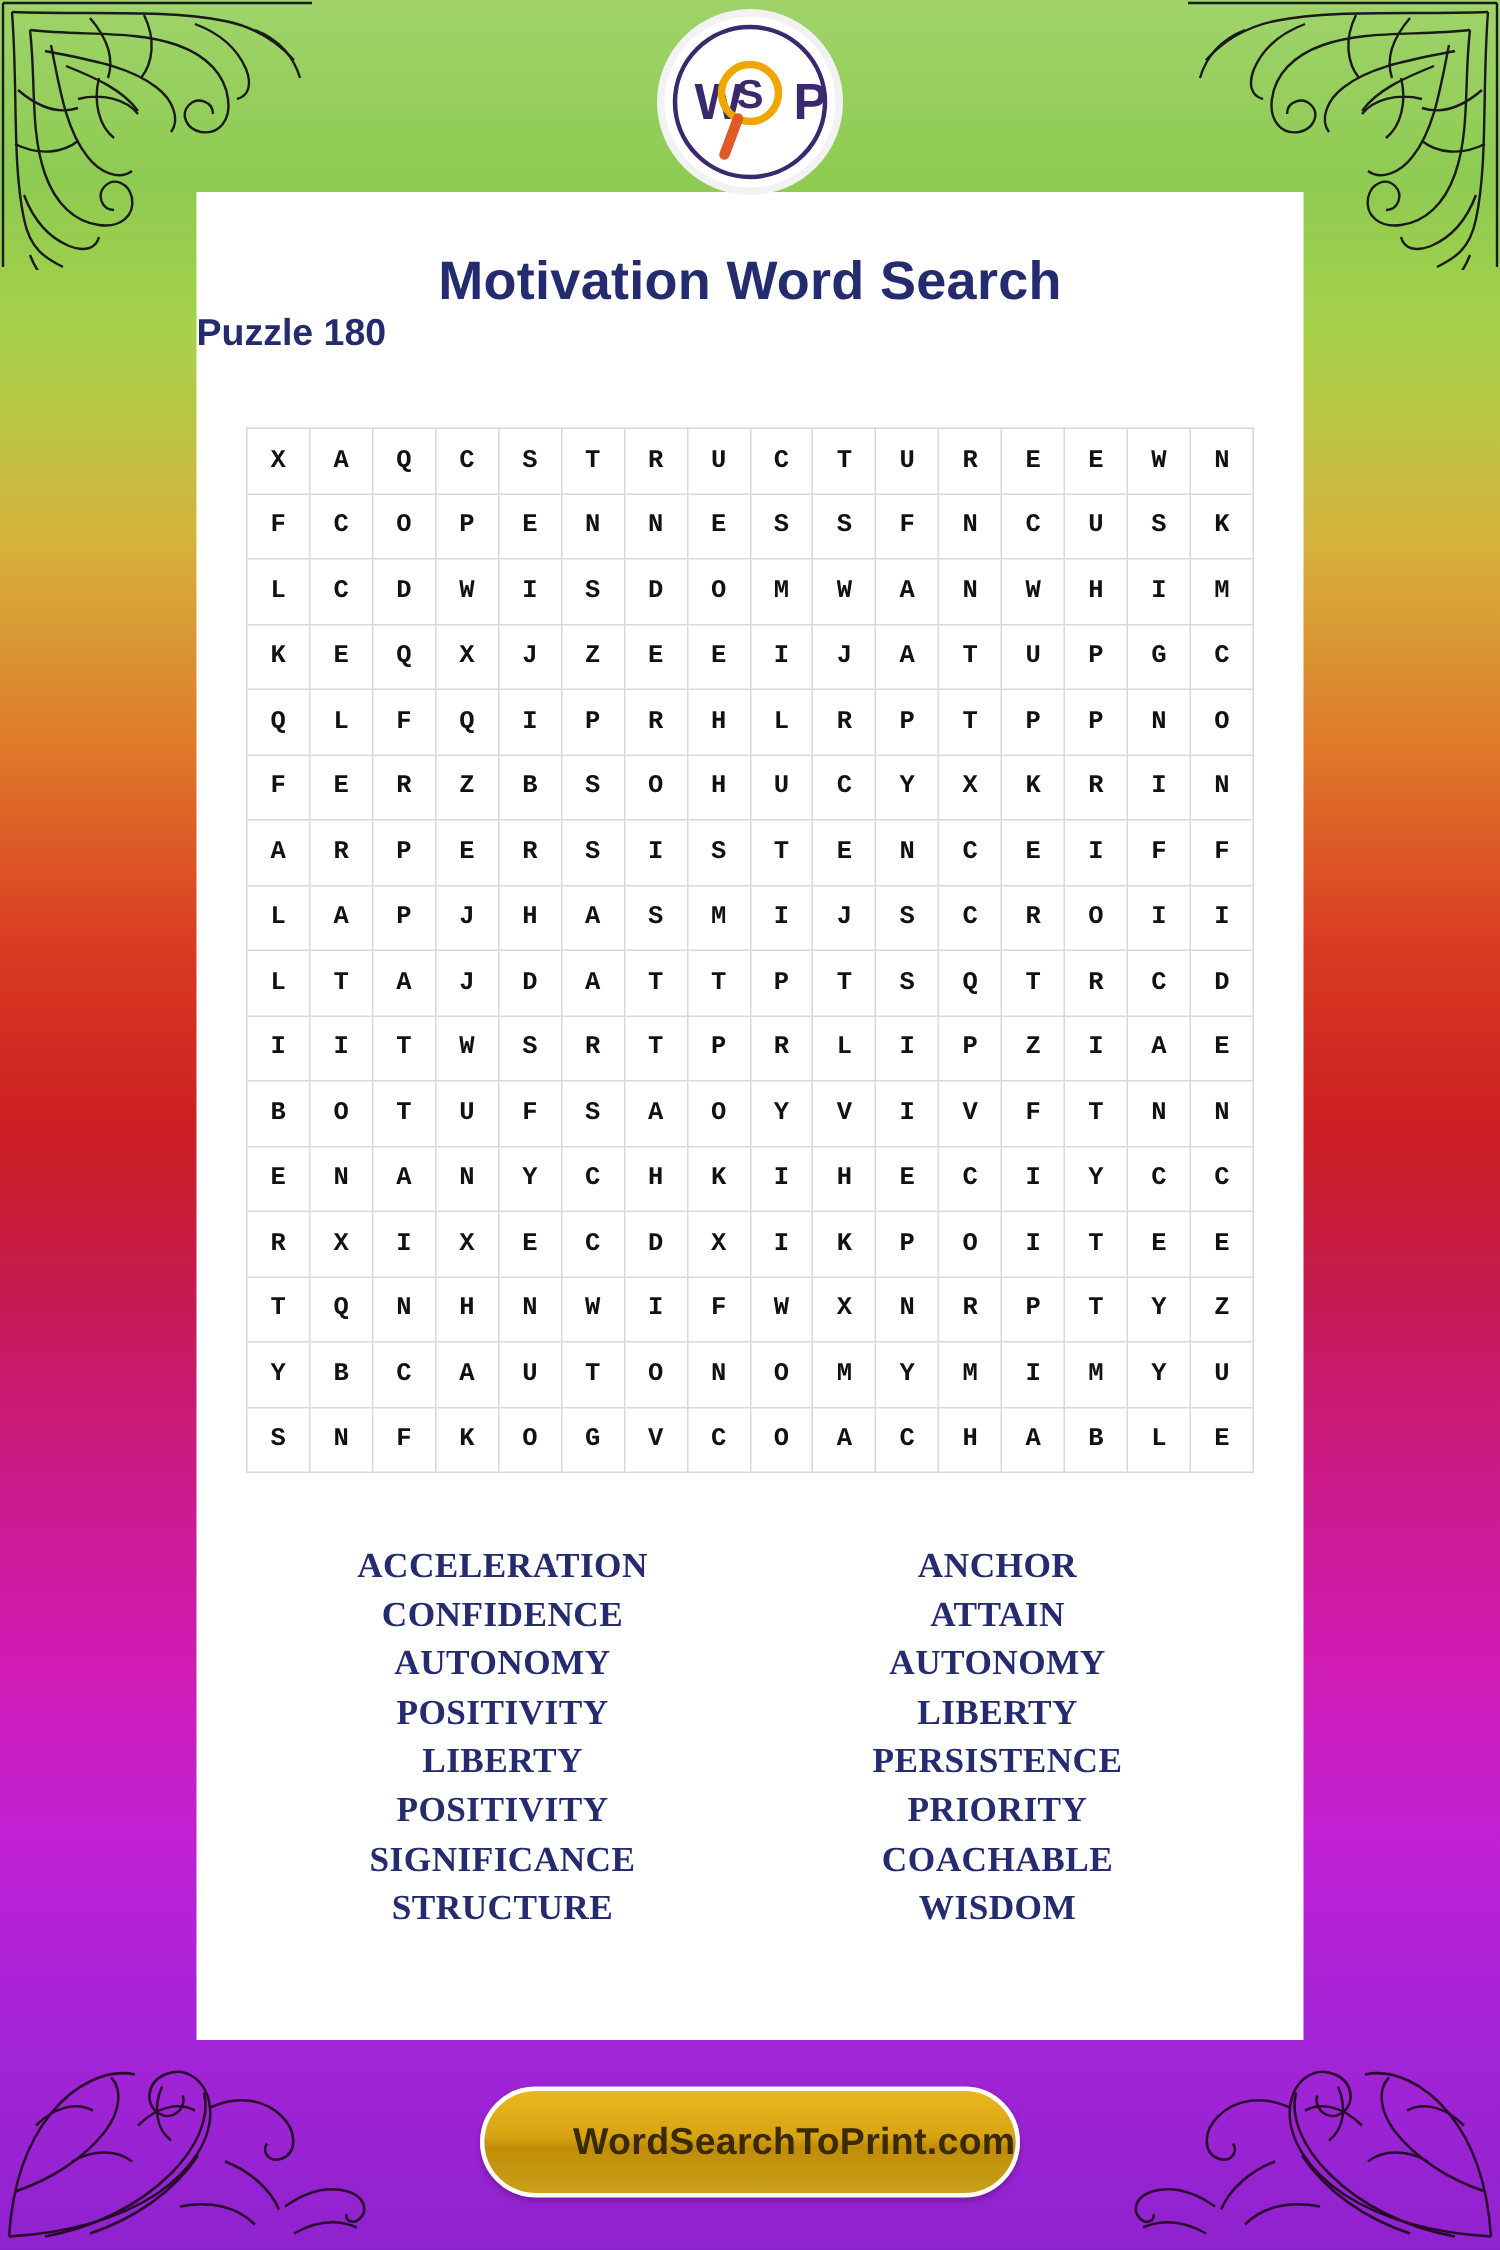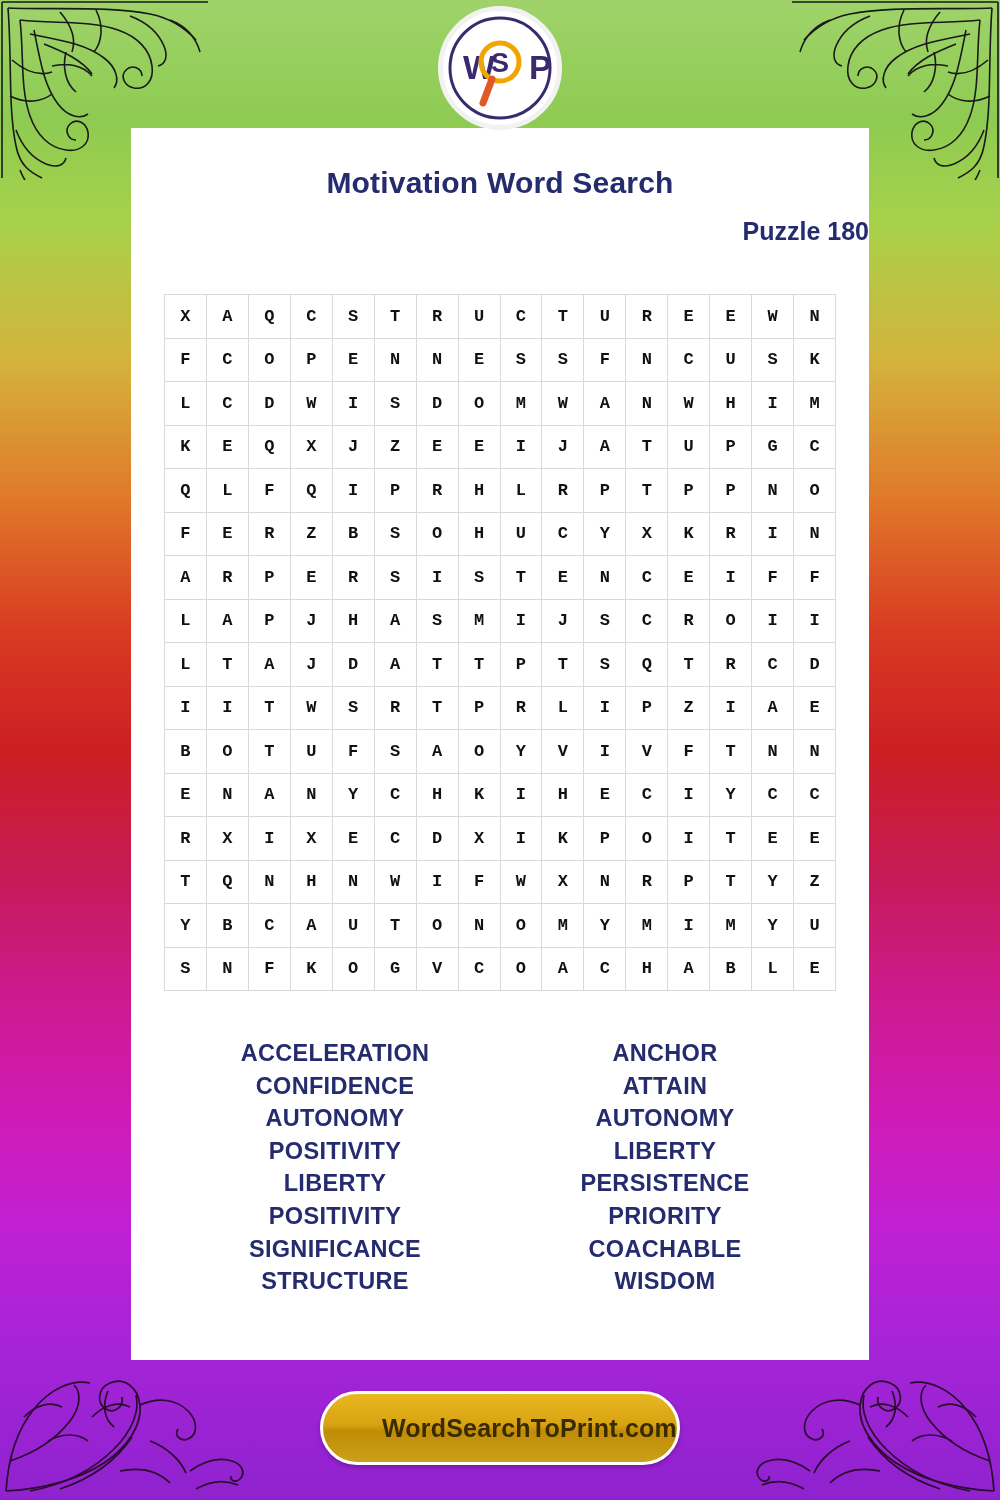--- a/index.html
+++ b/index.html
@@ -68,31 +68,30 @@
     top: 128px;
     left: 131px;
     width: 738px;
     height: 1232px;
     background: #ffffff;
     z-index: 3;
   }
   .title {
     text-align: center;
     color: #242b6e;
-    font-size: 30px;
+    font-size: 36px;
     font-weight: bold;
     margin-top: 38px;
     letter-spacing: 0.2px;
   }
   .subtitle {
-    text-align: right;
+    text-align: left;
     color: #242b6e;
     font-size: 25px;
     font-weight: bold;
-    margin-top: 17px;
   }
   .grid-wrap {
     margin: 48px auto 0;
     width: 672px;
   }
   table.grid {
     border-collapse: collapse;
     width: 672px;
     table-layout: fixed;
   }
@@ -105,20 +104,21 @@
     font-size: 17px;
     font-weight: bold;
     color: #111111;
     padding: 0;
   }
   .wordlists {
     margin: 46px auto 0;
     width: 660px;
     display: flex;
     justify-content: center;
+    font-family: Liberation Serif, serif;
   }
   .wordcol {
     width: 50%;
     text-align: center;
     color: #242b6e;
     font-size: 23.5px;
     font-weight: bold;
     line-height: 32.6px;
     letter-spacing: 0.3px;
   }

